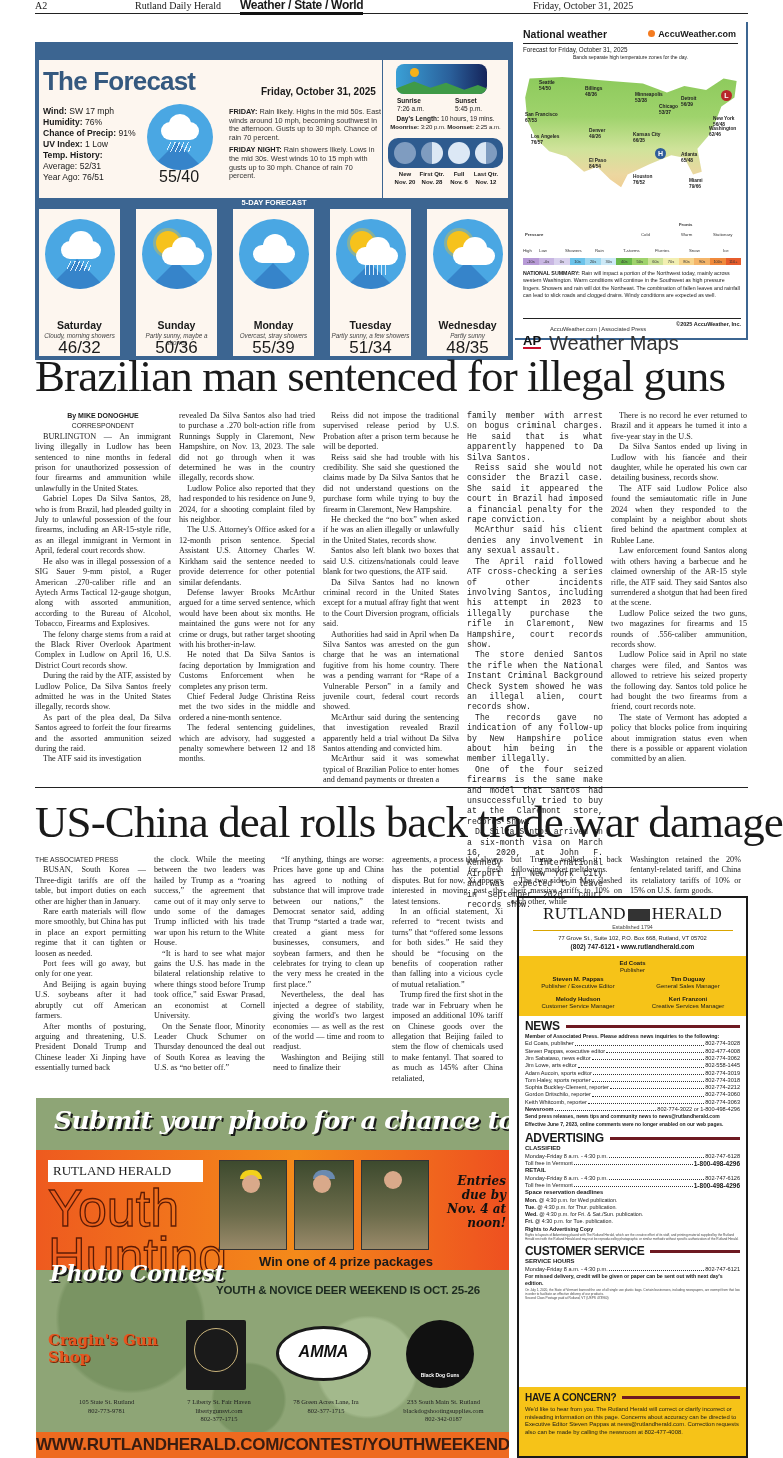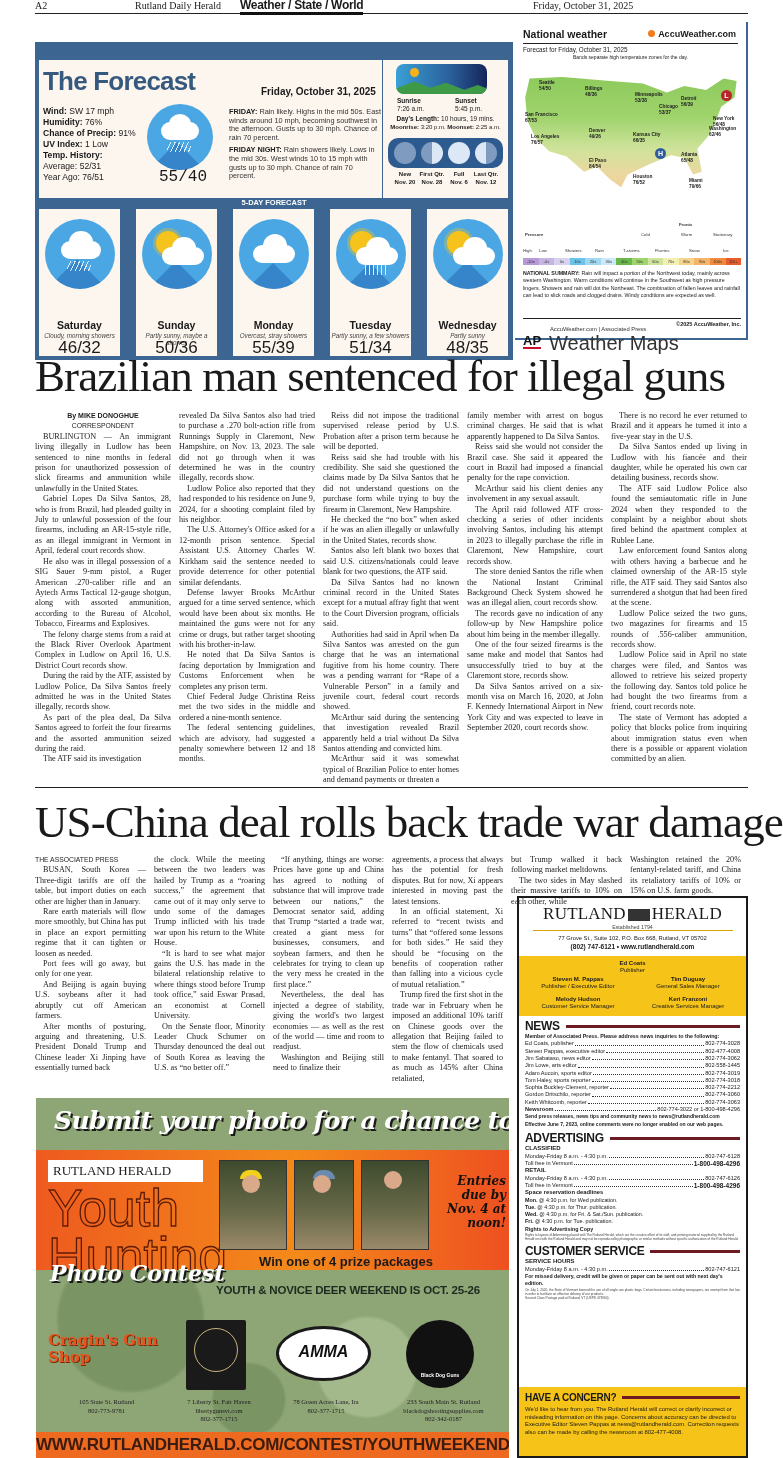--- a/index.html
+++ b/index.html
@@ -14,21 +14,21 @@
   .folio .date { left: 498px; }
 
   
   .wx { position: absolute; top: 22px; left: 35px; width: 478px; height: 318px; background: #3c6591; margin-top: 20px; }
   .wx-top { position: absolute; top: 18px; left: 4px; width: 469px; height: 138px; background: #fdf6ef; }
   .wx-title { position: absolute; top: 6px; left: 4px; font-family: "Liberation Sans", sans-serif; font-weight: bold; font-size: 26px; color: #35597f; letter-spacing: -0.8px; }
   .wx-date { position: absolute; top: 26px; left: 222px; font-family: "Liberation Sans", sans-serif; font-weight: bold; font-size: 10px; }
   .wx-stats { position: absolute; top: 46px; left: 4px; font-family: "Liberation Sans", sans-serif; font-size: 8.6px; line-height: 11px; }
   .wx-stats b { font-weight: bold; }
   .wx-today-icon { position: absolute; top: 44px; left: 108px; width: 66px; height: 66px; border-radius: 50%; background: #4aa7e3; overflow: hidden; }
-  .wx-today-temp { position: absolute; top: 108px; left: 120px; font-family: Liberation Mono, monospace; font-size: 16px; }
+  .wx-today-temp { position: absolute; top: 108px; left: 120px; font-family: Liberation Sans, sans-serif; font-size: 16px; }
   .wx-narr { position: absolute; top: 48px; left: 190px; width: 152px; font-family: "Liberation Sans", sans-serif; font-size: 7.3px; line-height: 8.6px; color: #333; }
   .wx-narr p { margin-bottom: 4px; }
   .wx-narr b { color: #222; }
   .wx-astro { position: absolute; top: 0; left: 343px; width: 126px; height: 138px; border-left: 1.5px solid #3c6591; font-family: "Liberation Sans", sans-serif; font-size: 6.5px; text-align: center; }
   .sun-scene { position: absolute; top: 4px; left: 13px; width: 91px; height: 30px; border-radius: 8px; background: linear-gradient(90deg,#3aa0d6 0%,#2a5f9a 60%,#15245a 100%); overflow: hidden; }
   .sun-scene .sun { position: absolute; top: 4px; left: 14px; width: 9px; height: 9px; border-radius: 50%; background: #f6b21a; }
   .sun-scene .hills { position: absolute; bottom: 0; left: 0; width: 100%; height: 14px; background: #3f9a47; clip-path: polygon(0 60%,20% 10%,38% 55%,55% 20%,75% 70%,90% 35%,100% 60%,100% 100%,0 100%); }
   .astro-row { position: absolute; left: 0; width: 100%; }
   .moons { position: absolute; top: 78px; left: 5px; width: 115px; height: 30px; background: #2e5b8f; border-radius: 10px; }
   .moon { position: absolute; top: 4px; width: 22px; height: 22px; border-radius: 50%; background: #7f9cc0; }
@@ -370,21 +370,21 @@
     <div class="ap">AP</div>
     <div class="wm">Weather Maps</div>
   </div>
 </div>
 
 <div class="headline" style="top:350px;">Brazilian man sentenced for illegal guns</div>
 <div class="cols" style="top:411px;left:35px;width:713px;">
   <div class="col" style="width:136px;">
     <p class="byline">By MIKE DONOGHUE</p>
     <p class="byline2">CORRESPONDENT</p>
-    <p>BURLINGTON — An immigrant living illegally in Ludlow has been sentenced to nine months in federal prison for unauthorized possession of slick firearms and ammunition while unlawfully in the United States.</p>
+    <p>BURLINGTON — An immigrant living illegally in Ludlow has been sentenced to nine months in federal prison for unauthorized possession of four firearms and ammunition while unlawfully in the United States.</p>
       <p>Gabriel Lopes Da Silva Santos, 28, who is from Brazil, had pleaded guilty in July to unlawful possession of the four firearms, including an AR-15-style rifle, as an illegal immigrant in Vermont in April, federal court records show.</p>
       <p>He also was in illegal possession of a SIG Sauer 9-mm pistol, a Ruger American .270-caliber rifle and an Aytech Arms Tactical 12-gauge shotgun, along with assorted ammunition, according to the Bureau of Alcohol, Tobacco, Firearms and Explosives.</p>
       <p>The felony charge stems from a raid at the Black River Overlook Apartment Complex in Ludlow on April 16, U.S. District Court records show.</p>
       <p>During the raid by the ATF, assisted by Ludlow Police, Da Silva Santos freely admitted he was in the United States illegally, records show.</p>
       <p>As part of the plea deal, Da Silva Santos agreed to forfeit the four firearms and the assorted ammunition seized during the raid.</p>
       <p>The ATF said its investigation</p>
   </div>
   <div class="col" style="width:136px;">
     <p style="text-indent:0">revealed Da Silva Santos also had tried to purchase a .270 bolt-action rifle from Runnings Supply in Claremont, New Hampshire, on Nov. 13, 2023. The sale did not go through when it was determined he was in the country illegally, records show.</p>
       <p>Ludlow Police also reported that they had responded to his residence on June 9, 2024, for a shooting complaint filed by his neighbor.</p>
@@ -397,21 +397,21 @@
   <div class="col" style="width:136px;">
     <p>Reiss did not impose the traditional supervised release period by U.S. Probation after a prison term because he will be deported.</p>
       <p>Reiss said she had trouble with his credibility. She said she questioned the claims made by Da Silva Santos that he did not understand questions on the purchase form while trying to buy the firearm in Claremont, New Hampshire.</p>
       <p>He checked the “no box” when asked if he was an alien illegally or unlawfully in the United States, records show.</p>
       <p>Santos also left blank two boxes that said U.S. citizens/nationals could leave blank for two questions, the ATF said.</p>
       <p>Da Silva Santos had no known criminal record in the United States except for a mutual affray fight that went to the Court Diversion program, officials said.</p>
       <p>Authorities had said in April when Da Silva Santos was arrested on the gun charge that he was an international fugitive from his home country. There was a pending warrant for “Rape of a Vulnerable Person” in a family and juvenile court, federal court records showed.</p>
       <p>McArthur said during the sentencing that investigation revealed Brazil apparently held a trial without Da Silva Santos attending and convicted him.</p>
       <p>McArthur said it was somewhat typical of Brazilian Police to enter homes and demand payments or threaten a</p>
   </div>
-  <div class="col" style="width:136px;">
+  <div class="col" style="width:136px;font-family:Liberation Mono, monospace;">
     <p style="text-indent:0">family member with arrest on bogus criminal charges. He said that is what apparently happened to Da Silva Santos.</p>
       <p>Reiss said she would not consider the Brazil case. She said it appeared the court in Brazil had imposed a financial penalty for the rape conviction.</p>
       <p>McArthur said his client denies any involvement in any sexual assault.</p>
       <p>The April raid followed ATF cross-checking a series of other incidents involving Santos, including his attempt in 2023 to illegally purchase the rifle in Claremont, New Hampshire, court records show.</p>
       <p>The store denied Santos the rifle when the National Instant Criminal Background Check System showed he was an illegal alien, court records show.</p>
       <p>The records gave no indication of any follow-up by New Hampshire police about him being in the member illegally.</p>
       <p>One of the four seized firearms is the same make and model that Santos had unsuccessfully tried to buy at the Claremont store, records show.</p>
       <p>Da Silva Santos arrived on a six-month visa on March 16, 2020, at John F. Kennedy International Airport in New York City and was expected to leave in September 2020, court records show.</p>
   </div>
   <div class="col" style="width:136px;">

